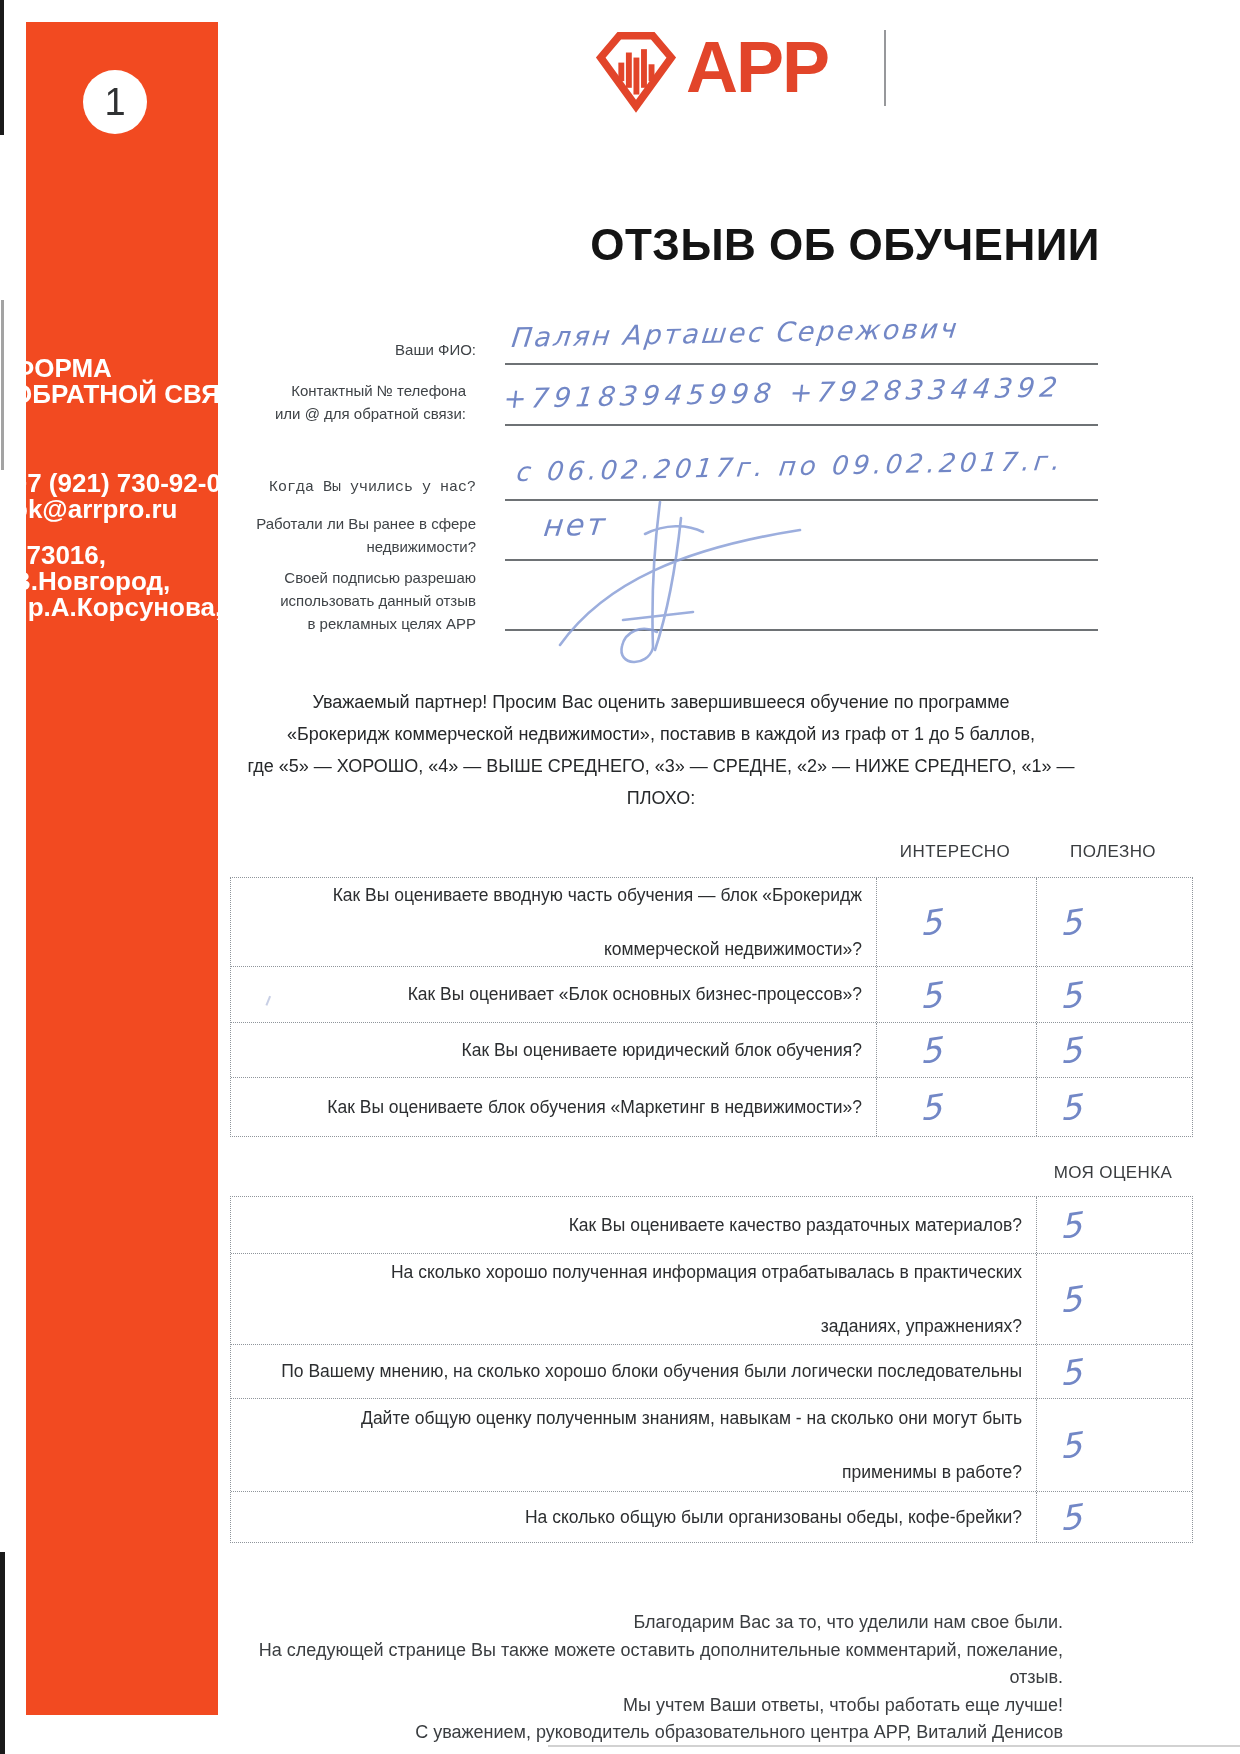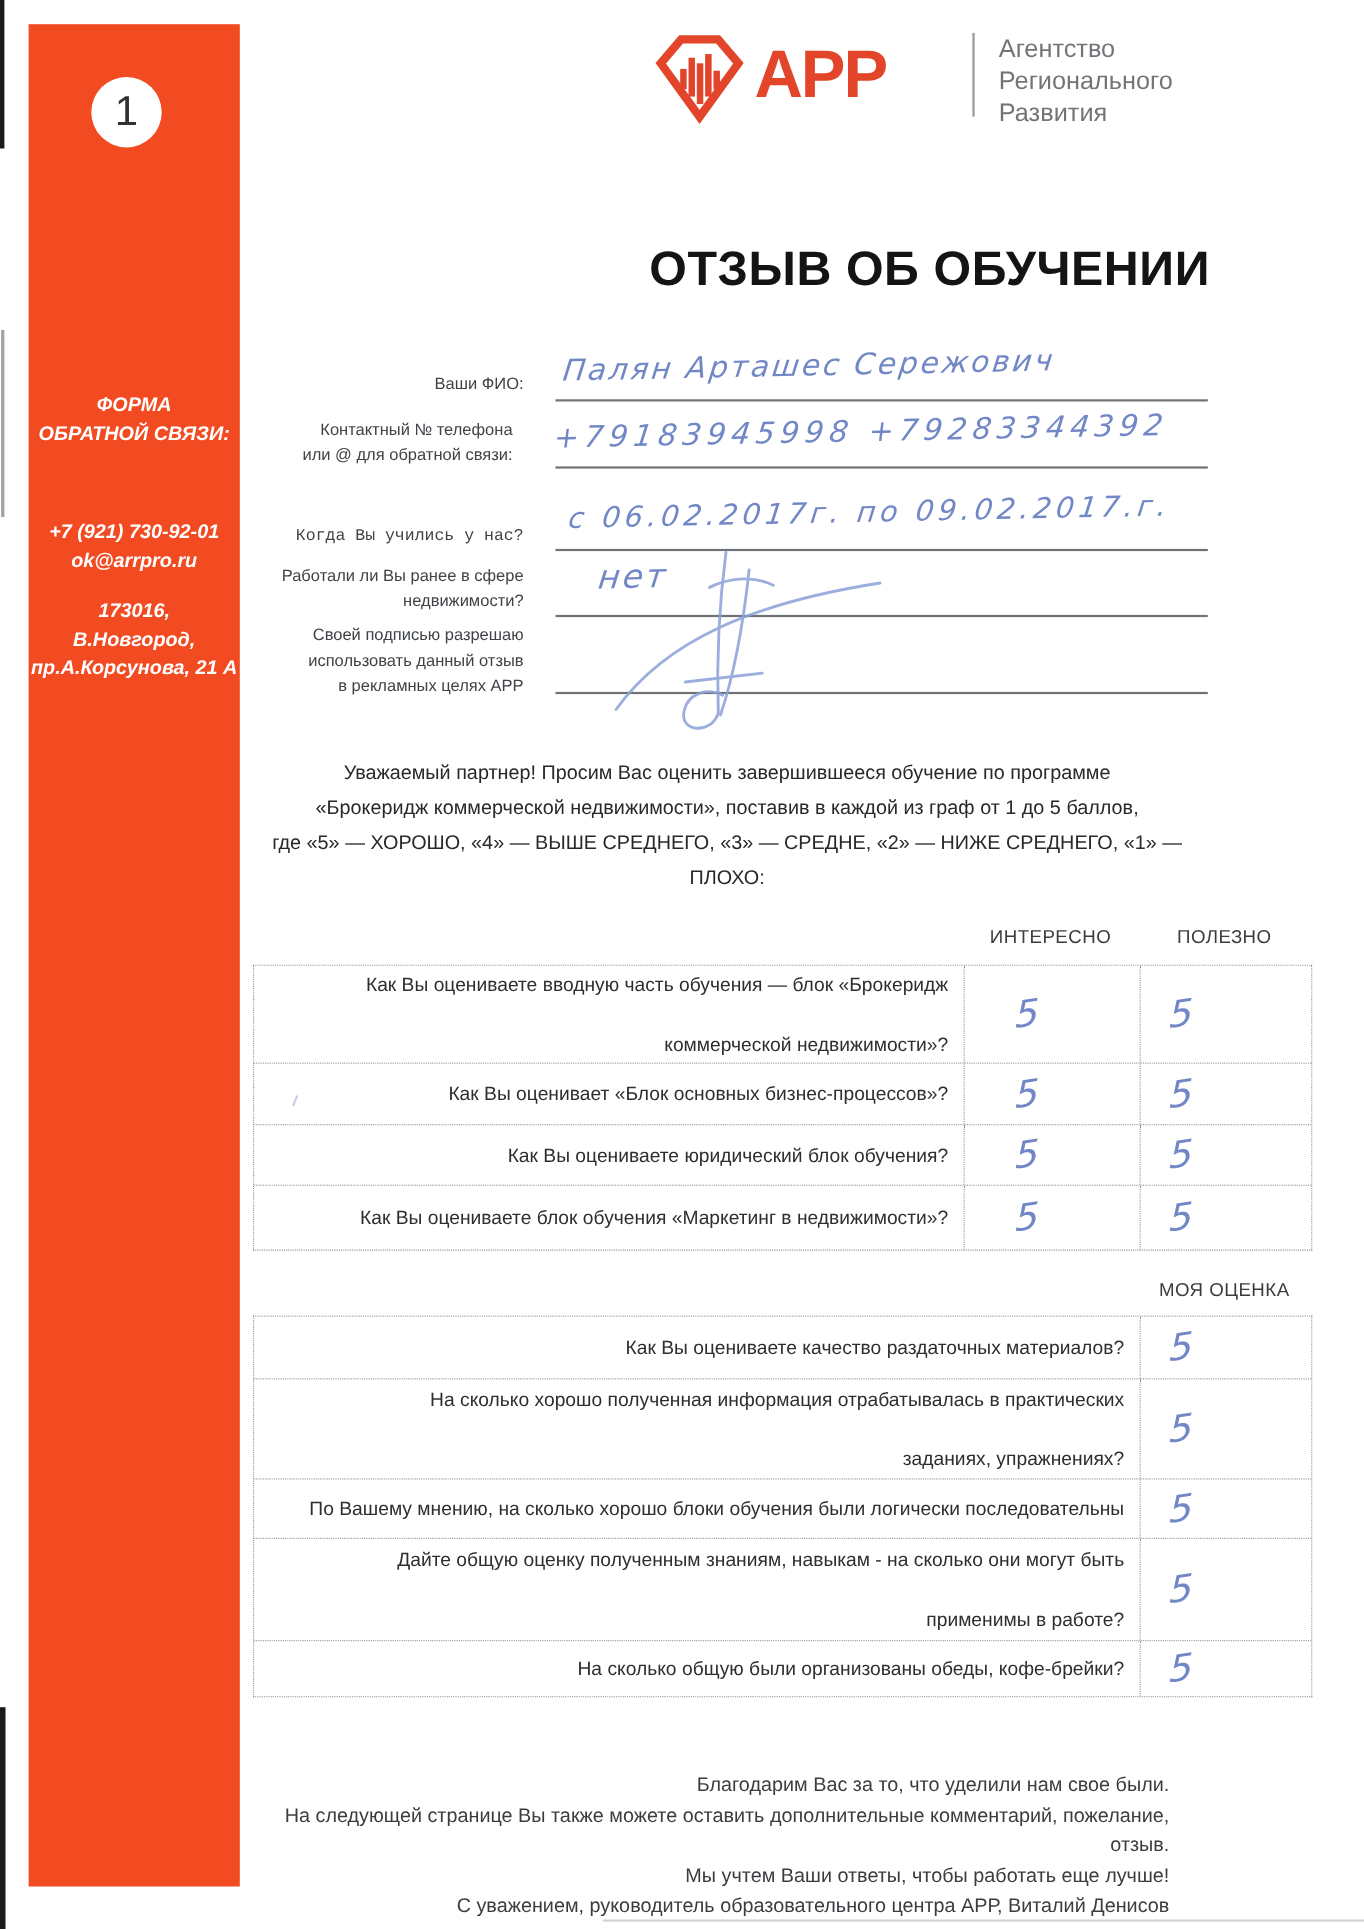--- a/index.html
+++ b/index.html
@@ -7,24 +7,24 @@
       font-family:"Liberation Sans",sans-serif;}
   .abs{position:absolute;}
 
   
   .scanmark{background:#1a1a1a;}
 
   
   .sidebar{background:#f24a21;}
   .badge{background:#ffffff;border-radius:50%;display:flex;align-items:center;justify-content:center;
          font-size:38px;color:#2f3133;font-weight:normal;}
-  .sbtext{color:#ffffff;font-weight:bold;font-size:18px;line-height:26px;text-align:center;white-space:nowrap;font-style:italic;}
-
-  
-  .brandword{color:#e2452a;font-weight:bold;font-size:61px;letter-spacing:-2px;display:flex;align-items:center;}
+  .sbtext{color:#ffffff;font-weight:bold;font-size:26px;line-height:26px;white-space:nowrap;}
+
+  
+  .brandword{color:#e2452a;font-weight:bold;font-size:72px;letter-spacing:-2px;display:flex;align-items:center;}
   .orgname{color:#737478;font-size:23px;line-height:29px;}
   .logodiv{background:#97989b;}
 
   
   .title{font-size:44px;font-weight:bold;color:#141414;text-align:right;letter-spacing:0.5px;}
 
   
   .lbl{font-size:15px;color:#3f4347;line-height:23px;text-align:right;}
   .uline{height:2px;background:#55595d;opacity:.85;}
   .hand{font-family:"DejaVu Sans",sans-serif;font-style:italic;color:#7287c6;
@@ -86,25 +86,20 @@
       <rect x="29" y="40" width="7" height="22" fill="#e2452a"></rect>
       <rect x="38" y="28" width="7" height="42" fill="#e2452a"></rect>
       <rect x="47" y="34" width="7" height="44" fill="#e2452a"></rect>
       <rect x="56" y="24" width="7" height="46" fill="#e2452a"></rect>
       <rect x="65" y="42" width="7" height="20" fill="#e2452a"></rect>
     </svg>
     <div class="abs brandword" style="left:92px;top:-6px;height:92px;">
       <span>АРР</span>
     </div>
     <div class="abs logodiv" style="left:290px;top:3px;width:2px;height:76px;"></div>
-    <div class="abs orgname" style="left:314px;top:3px;">
-      <div>Агентство</div>
-      <div>Регионального</div>
-      <div>Развития</div>
-    </div>
   </div>
 
   <div class="abs title" style="left:440px;top:220px;width:660px;">ОТЗЫВ ОБ ОБУЧЕНИИ</div>
 
   <div class="abs lbl" style="left:230px;top:338px;width:246px;">
     <div>Ваши ФИО:</div>
   </div>
   <div class="abs hand" style="left:510px;top:322px;font-size:27px;">Палян Арташес Сережович</div>
   <div class="abs uline" style="left:505px;top:363px;width:593px;"></div>
 

